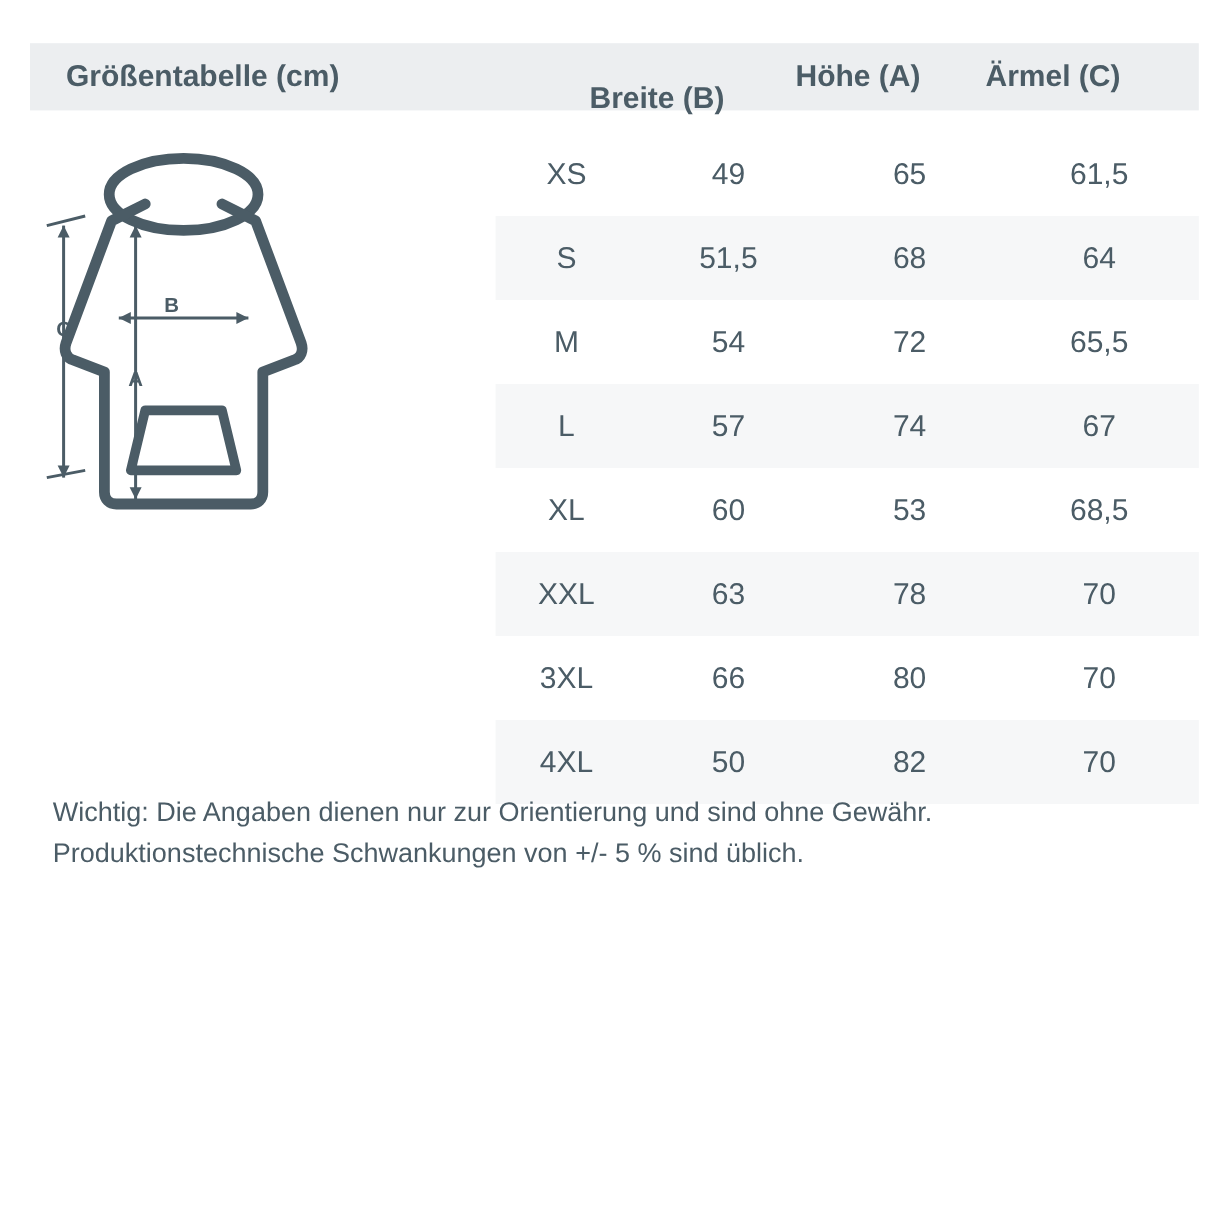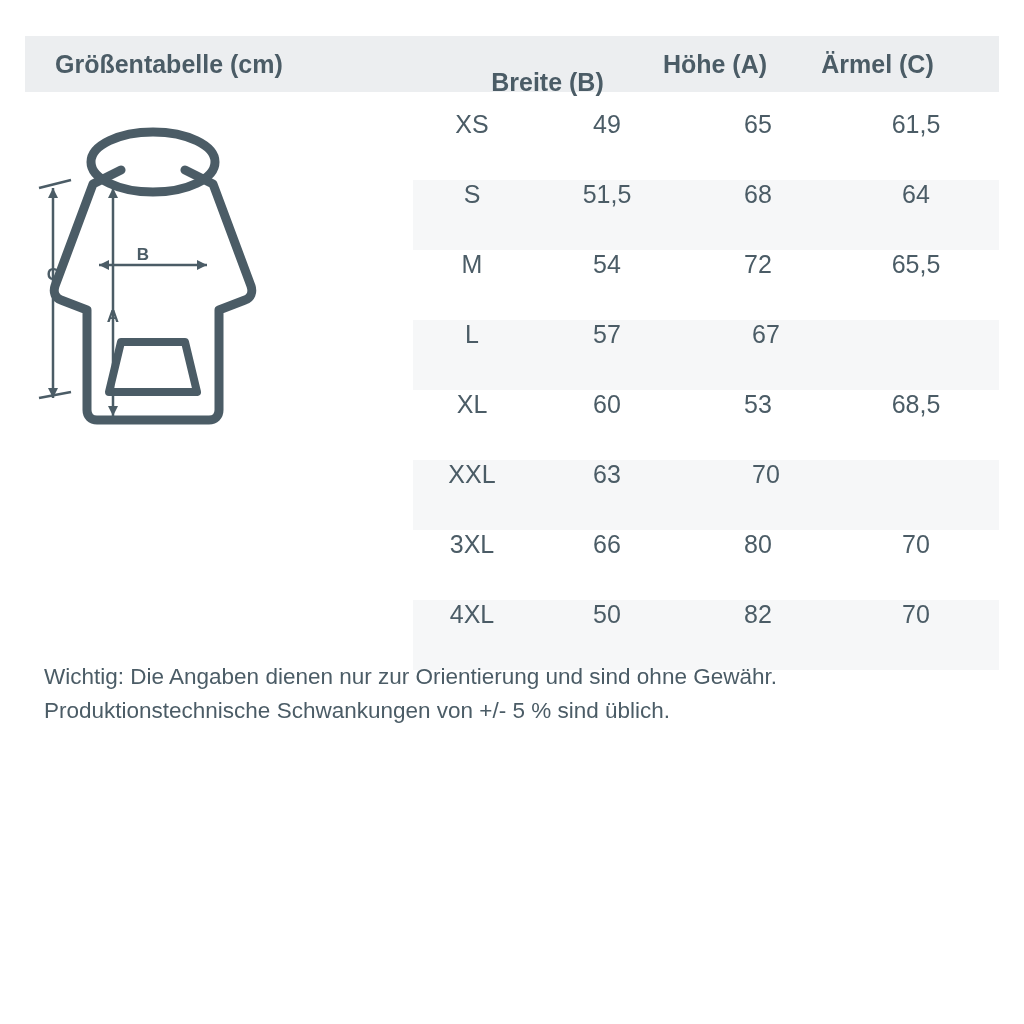--- a/index.html
+++ b/index.html
@@ -56,21 +56,21 @@
 
   
   .table {
     position: absolute;
     left: 413px;
     top: 110px;
     width: 586px;
   }
   .row {
     display: flex;
-    align-items: flex-start;
+    align-items: center;
     height: 70px;
     box-sizing: border-box;
   }
   .row.alt {
     background: #f6f7f8;
   }
   .cell {
     text-align: center;
     font-size: 25px;
     color: #4b5c66;
@@ -163,31 +163,33 @@
     </div>
     <div class="row">
       <div class="cell c-size">M</div>
       <div class="cell c-width">54</div>
       <div class="cell c-height">72</div>
       <div class="cell c-sleeve">65,5</div>
     </div>
     <div class="row alt">
       <div class="cell c-size">L</div>
       <div class="cell c-width">57</div>
+      <div class="cell c-height">74</div>
       <div class="cell c-sleeve">67</div>
     </div>
     <div class="row">
       <div class="cell c-size">XL</div>
       <div class="cell c-width">60</div>
       <div class="cell c-height">53</div>
       <div class="cell c-sleeve">68,5</div>
     </div>
     <div class="row alt">
       <div class="cell c-size">XXL</div>
       <div class="cell c-width">63</div>
+      <div class="cell c-height">78</div>
       <div class="cell c-sleeve">70</div>
     </div>
     <div class="row">
       <div class="cell c-size">3XL</div>
       <div class="cell c-width">66</div>
       <div class="cell c-height">80</div>
       <div class="cell c-sleeve">70</div>
     </div>
     <div class="row alt">
       <div class="cell c-size">4XL</div>

